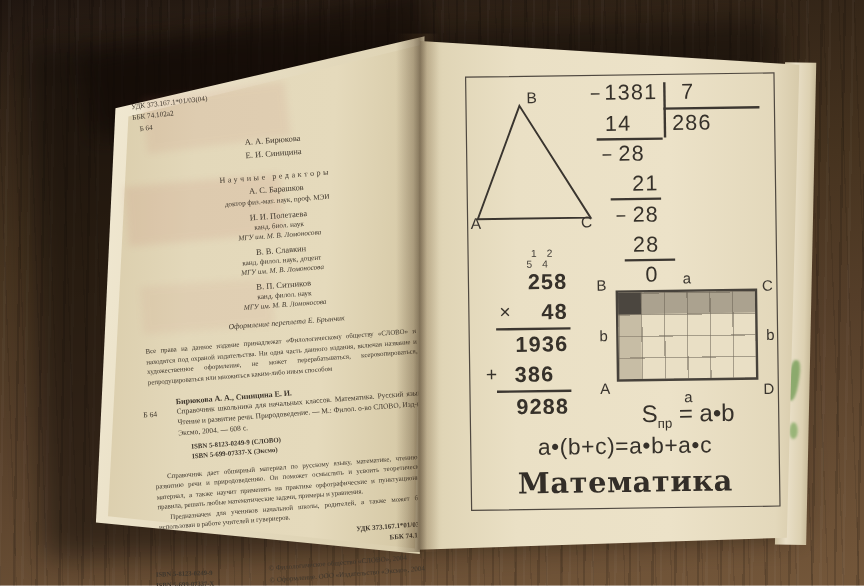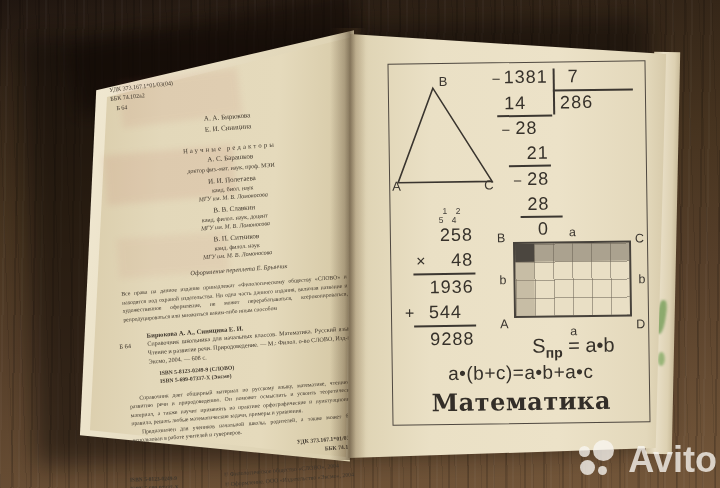--- a/index.html
+++ b/index.html
@@ -80,42 +80,42 @@
 
   .dv-box{position:absolute;left:103px;top:2px;width:152px;height:196px;
     font-size:18px;letter-spacing:1px;}
   .dv{position:absolute;white-space:pre;}
   .dv-minus{font-size:15px;}
   .ln{position:absolute;height:1.6px;background:#3c3731;}
   .vbar{position:absolute;width:1.6px;background:#3c3731;}
 
   .mul-box{position:absolute;left:20px;top:142px;width:66px;height:165px;
     font-size:18px;letter-spacing:1px;}
-  .mrow{position:absolute;left:0;width:62px;text-align:right;white-space:pre;}
+  .mrow{position:absolute;left:0;width:62px;text-align:right;white-space:pre;font-weight:bold;}
   .mrow.shift{width:50px;}
   .msign{position:absolute;font-size:16px;}
   .carry{position:absolute;font-size:8.5px;letter-spacing:3px;color:#45403a;}
 
   .rect-box{position:absolute;left:106px;top:164px;width:150px;height:114px;font-size:12.5px;}
   .rlabel{position:absolute;color:#3a352f;}
   .rB{left:0;top:4px;}.rC{left:138px;top:6px;}.rA{left:2px;top:90px;}.rD{left:138px;top:92px;}
   .ra-top{left:72px;top:-1px;}.ra-bot{left:72px;top:98px;}
   .rb-left{left:2px;top:46px;}.rb-right{left:141px;top:47px;}
   .grid{position:absolute;left:16px;top:15px;width:114px;height:72px;
     border:2px solid #47423b;background-color:#e9dfc5;
     background-image:
       repeating-linear-gradient(to right,rgba(110,102,88,.55) 0 1px,transparent 1px 19px),
       repeating-linear-gradient(to bottom,rgba(110,102,88,.55) 0 1px,transparent 1px 18px);}
   .grid-top{position:absolute;left:0;top:0;width:100%;height:18px;background:rgba(105,97,84,.48);}
   .grid-left{position:absolute;left:0;top:0;width:19px;height:100%;background:rgba(145,134,114,.38);}
   .grid-corner{position:absolute;left:0;top:0;width:19px;height:18px;background:#4b463f;}
 
   .area-f{position:absolute;left:106px;top:272px;width:150px;text-align:center;
     font-size:20px;}
-  .area-f sub{font-size:14px;font-weight:bold;}
+  .area-f sub{font-size:11px;}
   .dist-f{position:absolute;left:0;top:299px;width:100%;text-align:center;
     font-size:19px;letter-spacing:.5px;}
   .math-title{position:absolute;left:0;top:324px;width:100%;text-align:center;
     font-family:"DejaVu Serif","Liberation Serif",serif;font-weight:bold;
     font-size:24px;letter-spacing:.5px;color:#332e28;}
 
   
   .avito{position:absolute;right:3px;bottom:7px;display:flex;align-items:center;gap:5px;}
   .av-logo{position:relative;width:46px;height:42px;}
   .av-c{position:absolute;border-radius:50%;background:rgba(248,246,241,.78);}
@@ -241,21 +241,21 @@
 
     <div class="mul-box">
       <span class="carry" style="left:32px;top:0">1 2</span>
       <span class="carry" style="left:28px;top:9px">5 4</span>
       <div class="mrow" style="top:19px">258</div>
       <span class="msign" style="left:5px;top:46px">×</span>
       <div class="mrow" style="top:44px">48</div>
       <div class="ln" style="left:2px;top:67px;width:62px"></div>
       <div class="mrow" style="top:71px">1936</div>
       <span class="msign" style="left:-7px;top:98px">+</span>
-      <div class="mrow shift" style="top:96px">544</div>
+      <div class="mrow shift" style="top:96px">386</div>
       <div class="ln" style="left:2px;top:119px;width:62px"></div>
       <div class="mrow" style="top:123px">9288</div>
     </div>
 
     <div class="rect-box">
       <span class="rlabel rB">B</span>
       <span class="rlabel rC">C</span>
       <span class="rlabel rA">A</span>
       <span class="rlabel rD">D</span>
       <span class="rlabel ra-top">a</span>
@@ -268,22 +268,13 @@
         <div class="grid-corner"></div>
       </div>
     </div>
 
     <div class="area-f"><span>S</span><sub>пр</sub><span> = a•b</span></div>
 
     <div class="dist-f">a•(b+c)=a•b+a•c</div>
     <div class="math-title">Математика</div>
   </div>
 
-  <div class="avito">
-    <div class="av-logo">
-      <div class="av-c av1"></div>
-      <div class="av-c av2"></div>
-      <div class="av-c av3"></div>
-      <div class="av-c av4"></div>
-    </div>
-    <div class="av-text">Avito</div>
-  </div>
 </div>
 
 </body></html>

